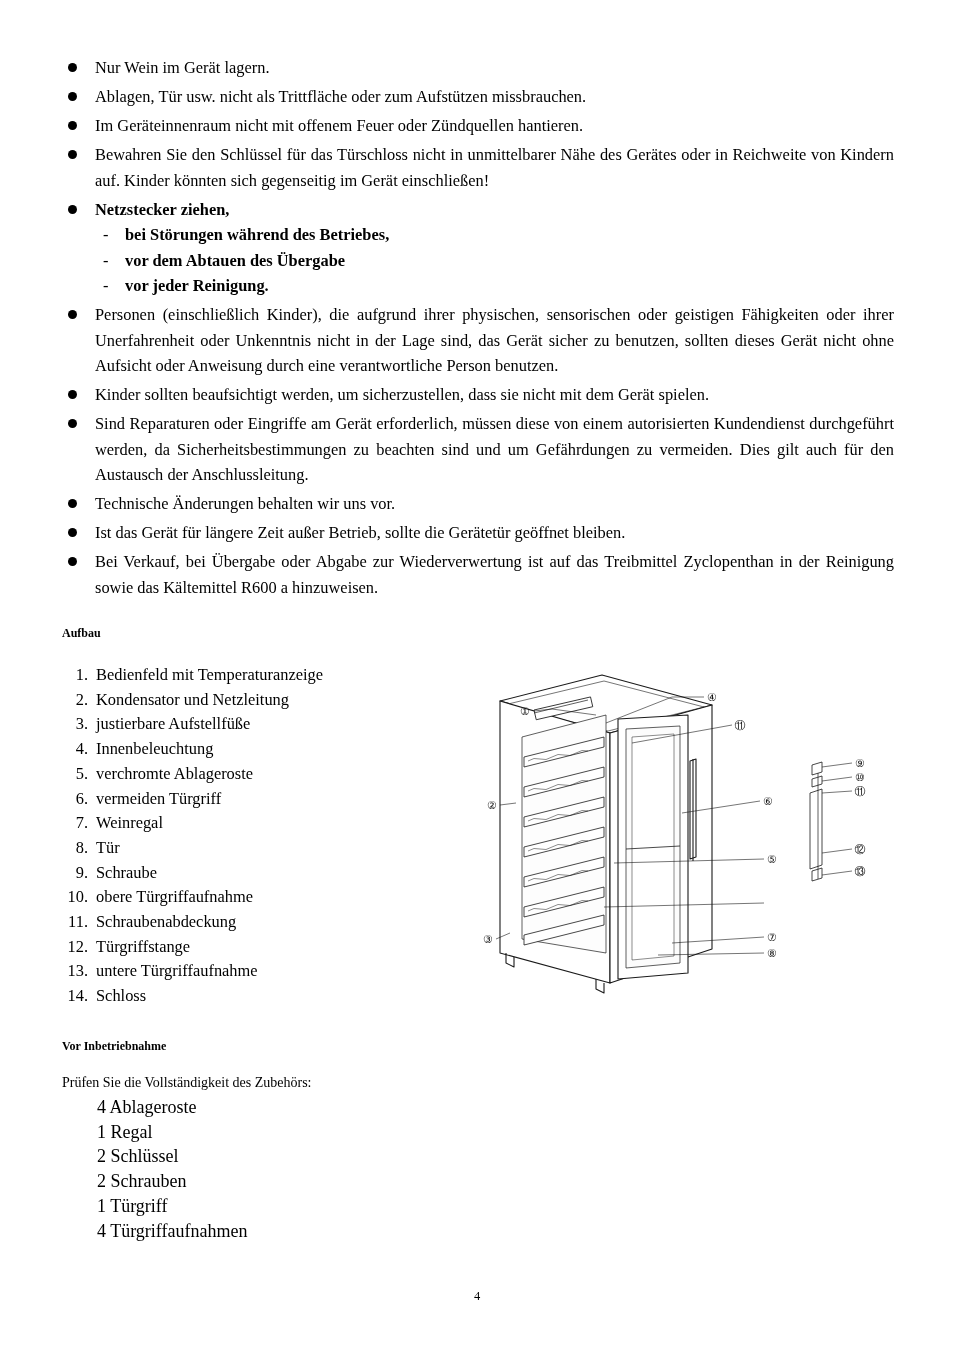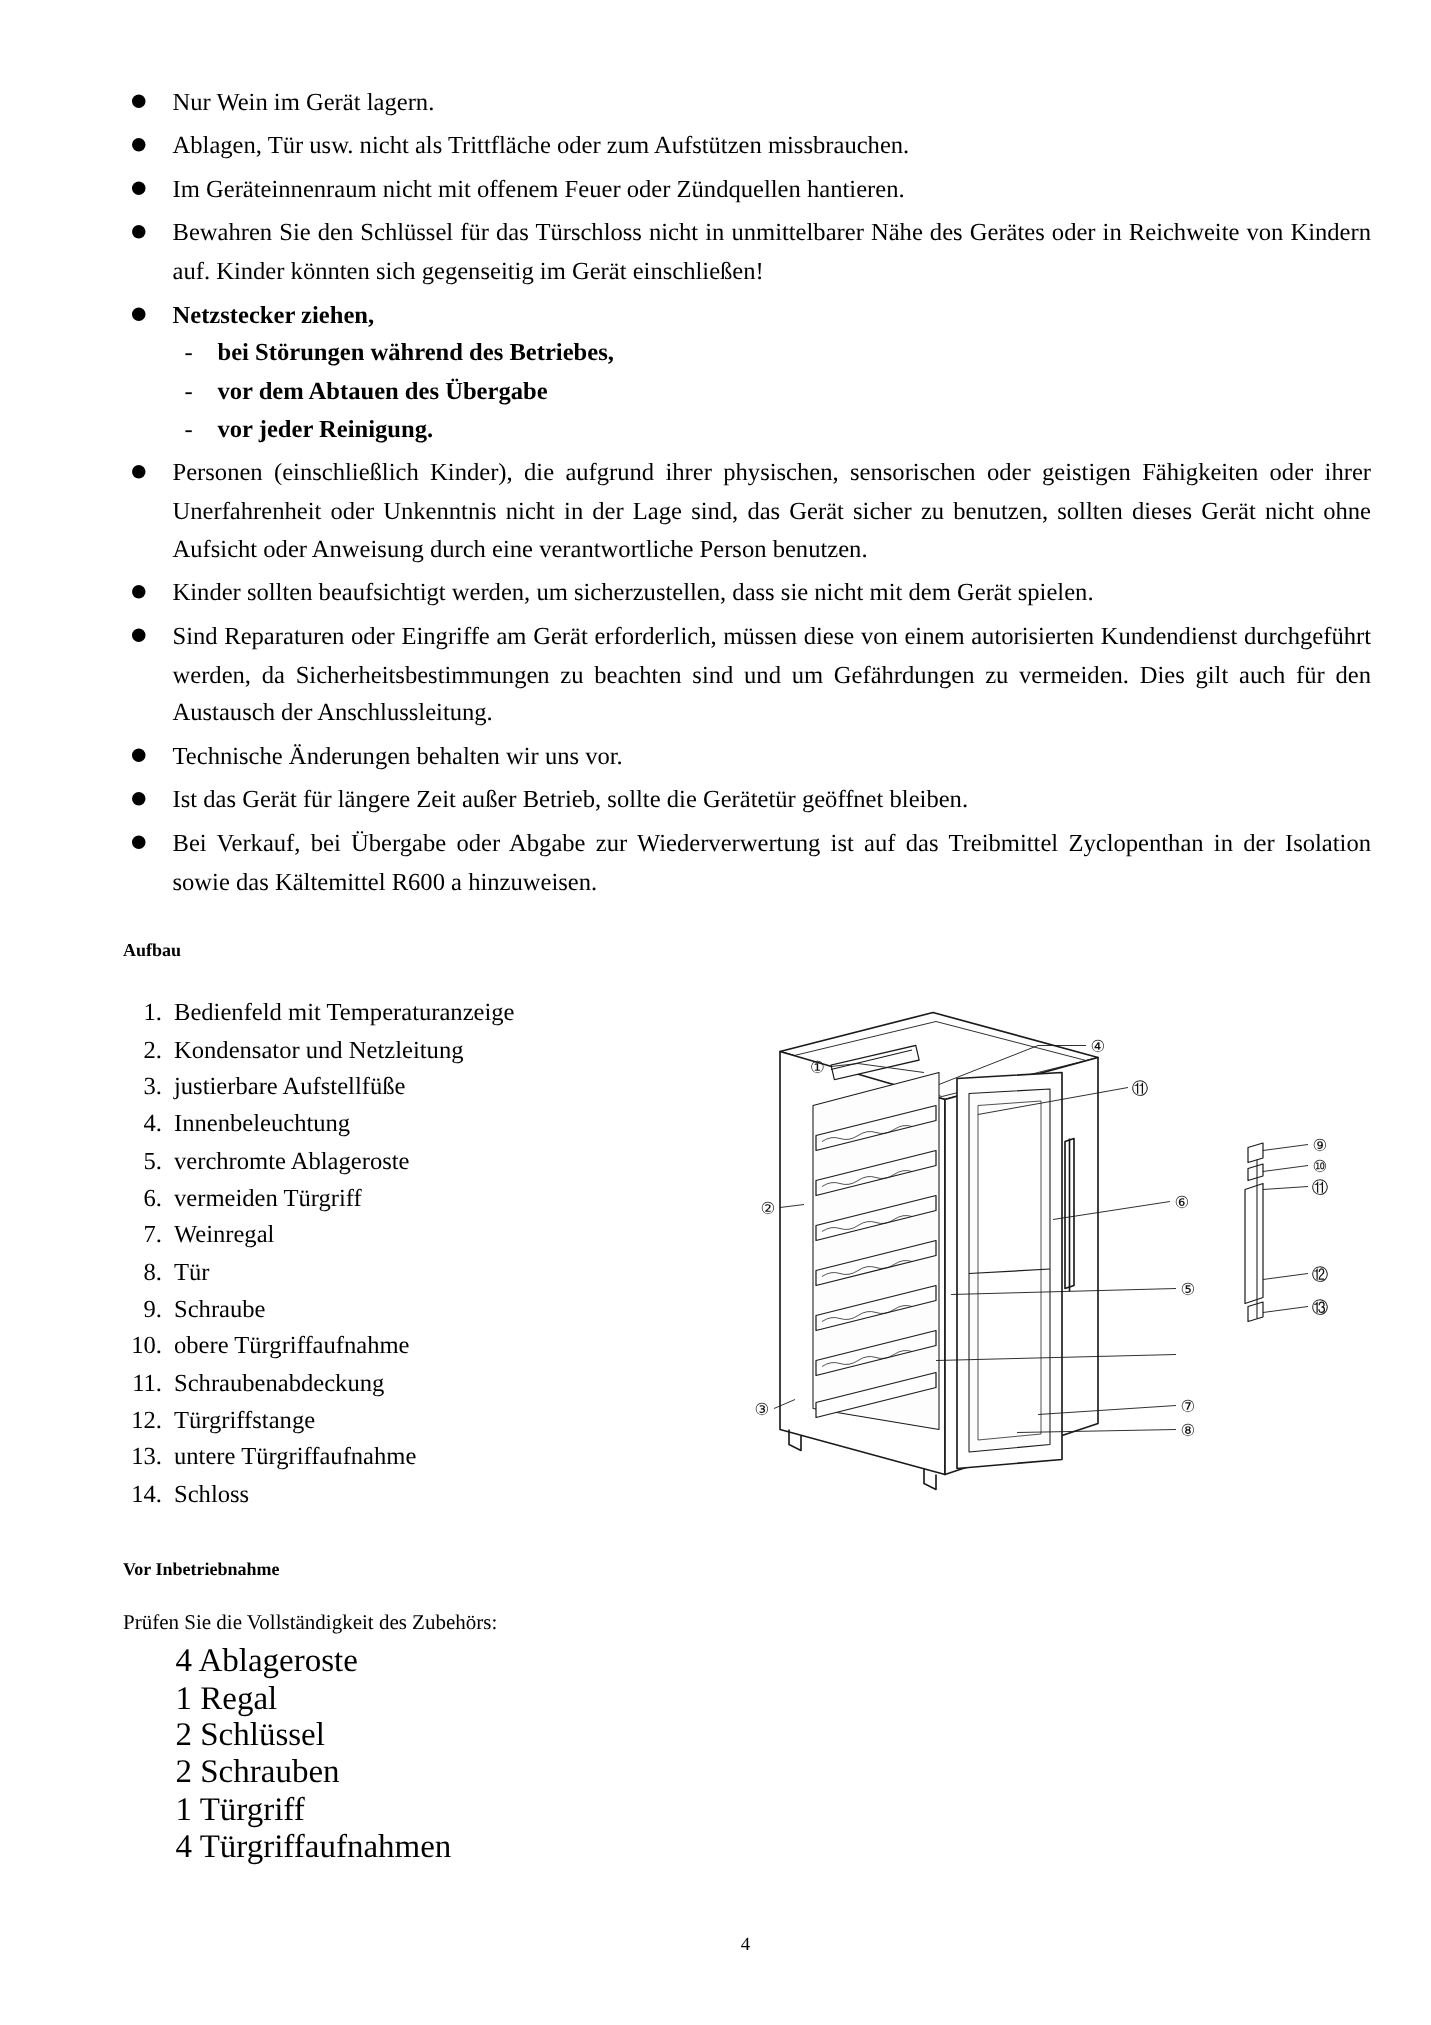--- a/index.html
+++ b/index.html
@@ -13,21 +13,20 @@
     font-family: "Liberation Serif", serif;
     color: #000000;
     position: relative;
     overflow: hidden;
   }
   .page {
     position: absolute;
     left: 0; top: 0;
     width: 853px;
     height: 1350px;
-    margin-left: 20px;
   }
   .content {
     position: absolute;
     left: 62px;
     top: 55px;
     width: 832px;
   }
   
   .bullet-list {
     list-style: none;
@@ -122,21 +121,21 @@
     font-size: 14px;
     line-height: 25px;
     margin-top: 16px;
   }
   .check-list {
     list-style: none;
     margin: 0;
     padding: 0 0 0 35px;
   }
   .check-list li {
-    font-size: 22px;
+    font-size: 18px;
     line-height: 24.7px;
   }
   .page-number {
     position: absolute;
     left: 0;
     top: 1289px;
     width: 954px;
     text-align: center;
     font-size: 12.5px;
   }
@@ -197,21 +196,21 @@
       <li class="bullet-item">
         <span class="dot"></span>
         <span>Technische Änderungen behalten wir uns vor.</span>
       </li>
       <li class="bullet-item">
         <span class="dot"></span>
         <span>Ist das Gerät für längere Zeit außer Betrieb, sollte die Gerätetür geöffnet bleiben.</span>
       </li>
       <li class="bullet-item">
         <span class="dot"></span>
-        <span>Bei Verkauf, bei Übergabe oder Abgabe zur Wiederverwertung ist auf das Treibmittel Zyclopenthan in der Isolation sowie das Kältemittel R600 a hinzuweisen.</span>
+        <span>Bei Verkauf, bei Übergabe oder Abgabe zur Wiederverwertung ist auf das Treibmittel Zyclopenthan in der Reinigung sowie das Kältemittel R600 a hinzuweisen.</span>
       </li>
     </ul>
 
     <div class="section-head">Aufbau</div>
 
     <div class="aufbau-block">
       <ol class="parts-list">
         <li><span class="num">1.</span><span>Bedienfeld mit Temperaturanzeige</span></li>
         <li><span class="num">2.</span><span>Kondensator und Netzleitung</span></li>
         <li><span class="num">3.</span><span>justierbare Aufstellfüße</span></li>

